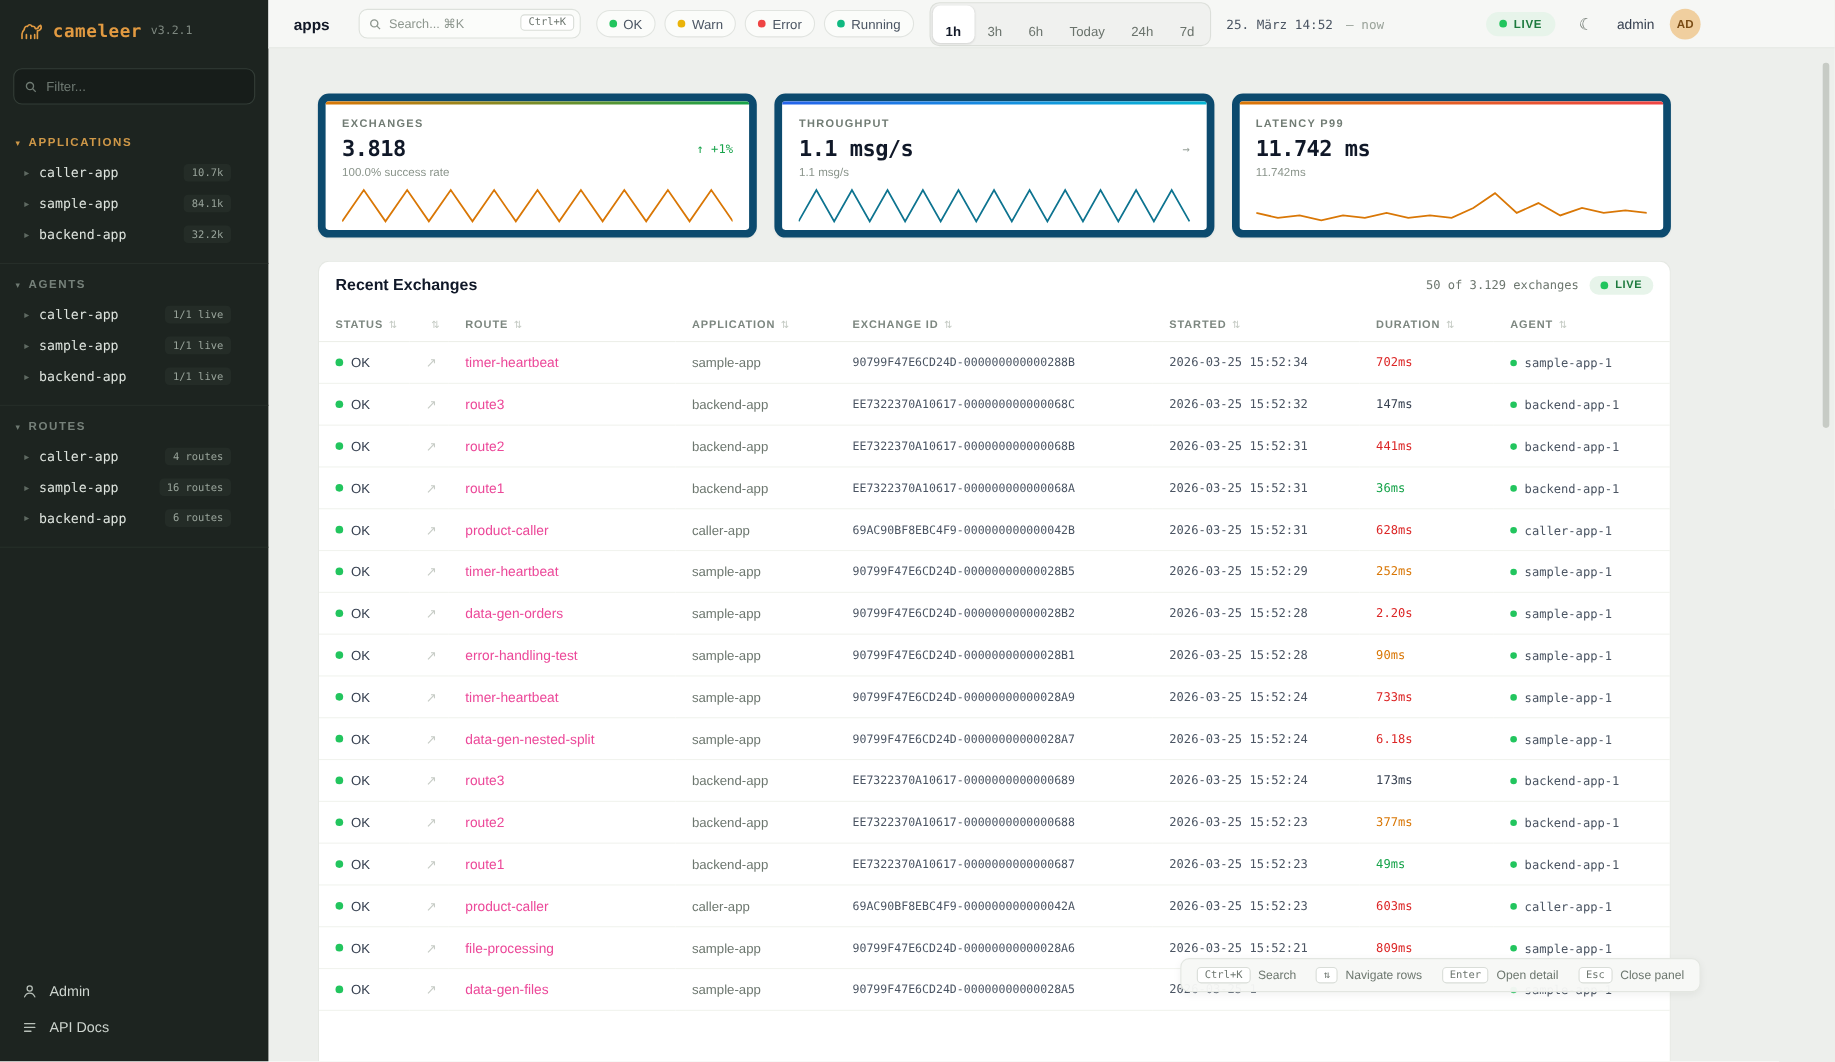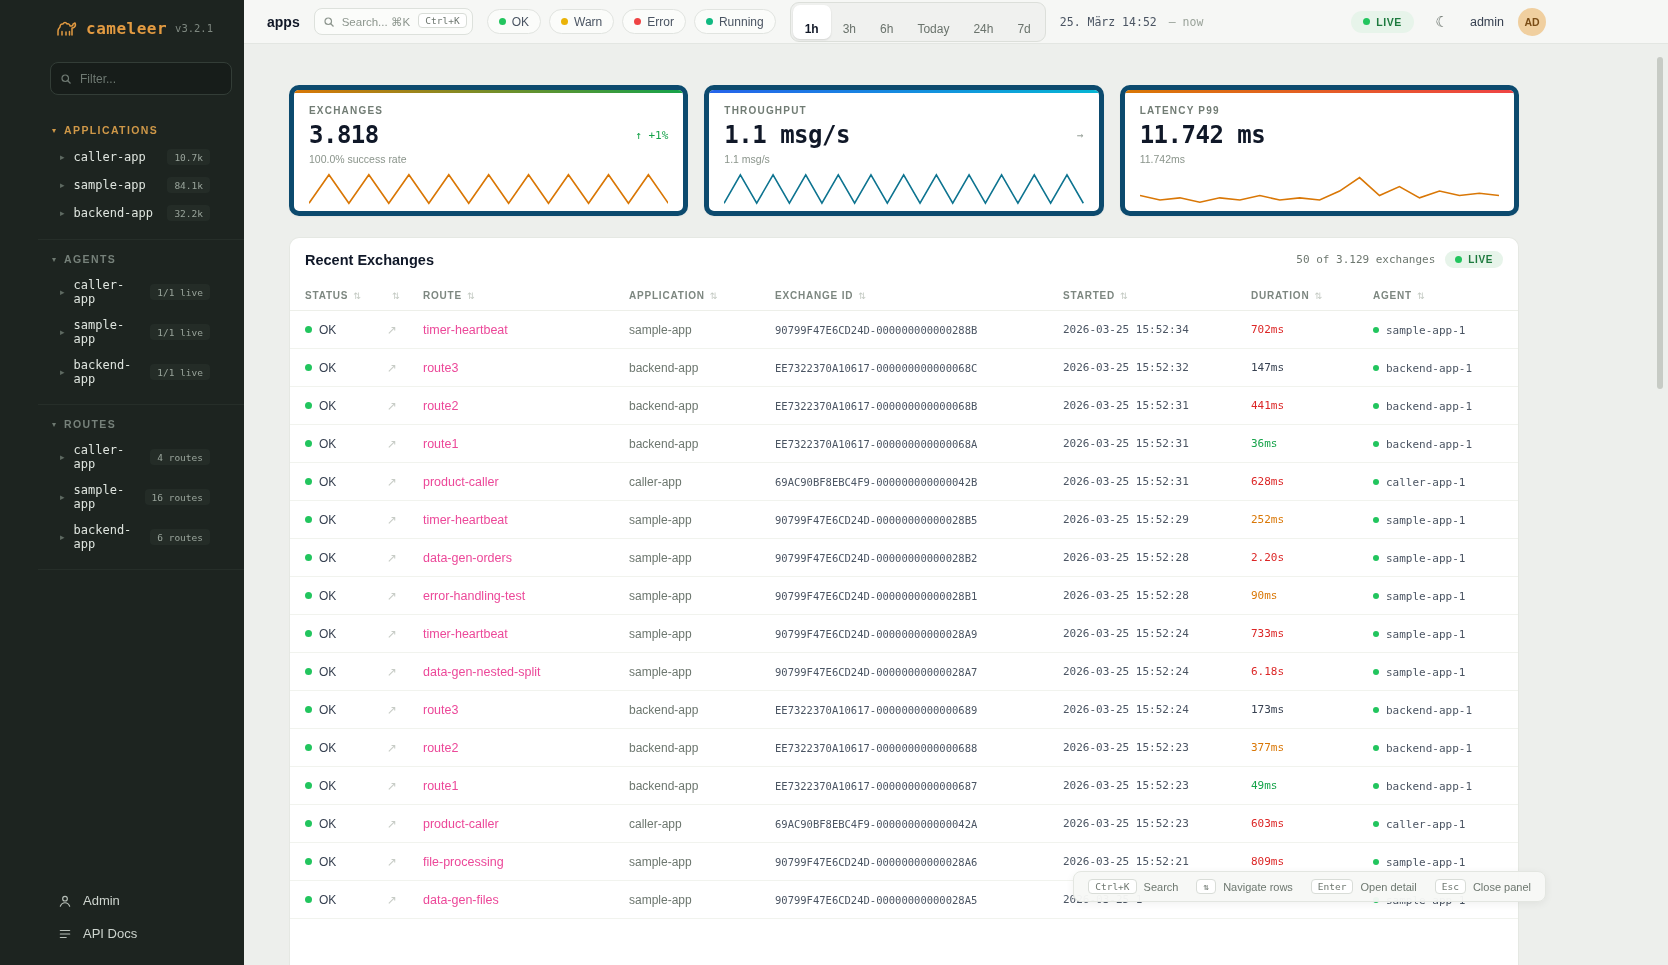--- a/index.html
+++ b/index.html
@@ -1,21 +1,21 @@
 <!DOCTYPE html>
 <html><head>
 <meta charset="utf-8">
 <style>
   * { box-sizing: border-box; margin: 0; padding: 0; }
   html, body { width: 1668px; height: 965px; overflow: hidden; }
   body { font-family: "Liberation Sans", "DejaVu Sans", sans-serif; background: #edefec; color: #1f2937; }
   .app { display: flex; width: 100%; height: 100%; }
 
   
-  .sidebar { width: 244px; min-width: 244px; background: #1d2420; color: #d5dcd6; display: flex; flex-direction: column; padding-left: 38px; }
+  .sidebar { width: 244px; min-width: 244px; background: #1d2420; color: #d5dcd6; display: flex; flex-direction: column; }
   .logo-row { display: flex; align-items: center; gap: 8px; padding: 16px 16px 12px; }
   .logo-icon { width: 24px; height: 24px; flex: 0 0 auto; }
   .logo-text { font-family: "DejaVu Sans Mono", monospace; font-weight: bold; font-size: 16px; color: #e29a41; letter-spacing: .5px; }
   .logo-version { font-family: "DejaVu Sans Mono", monospace; font-size: 10.5px; color: #7d877f; }
   .filter-wrap { margin: 10px 12px 16px; position: relative; }
   .filter-wrap svg { position: absolute; left: 10px; top: 11px; }
   .filter-wrap input { width: 100%; height: 33px; background: #171d1a; border: 1px solid #333d37; border-radius: 8px; color: #cfd6d0; font-size: 12px; padding: 0 10px 0 29px; outline: none; font-family: inherit; }
   .filter-wrap input::placeholder { color: #6e7972; }
   .nav-label { font-size: 10px; letter-spacing: 1.6px; color: #5f6a62; padding: 8px 14px 10px; font-weight: bold; }
   .section { padding: 6px 0 12px; border-bottom: 1px solid #262e29; }
@@ -27,21 +27,21 @@
   .si-caret { color: #5f6a62; font-size: 9px; }
   .si-label { font-family: "DejaVu Sans Mono", monospace; font-size: 12px; color: #dee4de; flex: 1; }
   .si-badge { font-family: "DejaVu Sans Mono", monospace; font-size: 9.5px; color: #99a49b; background: #242c27; border-radius: 4px; padding: 2.5px 7px; white-space: nowrap; }
   .sidebar-footer { margin-top: auto; padding: 10px 14px 18px; display: flex; flex-direction: column; gap: 6px; }
   .foot-item { display: flex; align-items: center; gap: 11px; padding: 6px 6px; cursor: pointer; color: #cdd4ce; font-size: 13px; }
 
   
   .main { flex: 1; display: flex; flex-direction: column; position: relative; }
   .topbar { height: 44px; background: #f6f7f5; border-bottom: 1px solid #e3e6e2; display: flex; align-items: center; gap: 14px; padding: 0 122px 0 23px; }
   .context { font-size: 14px; font-weight: bold; color: #111827; }
-  .search { position: relative; width: 159px; flex: 0 0 auto; }
+  .search { position: relative; width: 202px; flex: 0 0 auto; margin-left: 12px; }
   .search svg { position: absolute; left: 9px; top: 8px; }
   .search input { width: 100%; height: 27px; border: 1px solid #dde1dc; background: #fbfcfa; border-radius: 8px; font-size: 11.5px; color: #374151; padding: 0 48px 0 27px; outline: none; font-family: inherit; }
   .search input::placeholder { color: #8d968e; }
   .search .kbd { position: absolute; right: 6px; top: 5px; }
   .kbd { font-family: "DejaVu Sans Mono", monospace; font-size: 9.5px; color: #6f7871; background: #ffffff; border: 1px solid #d9ddd8; border-radius: 4px; padding: 1px 6px; white-space: nowrap; }
   .chips { display: flex; gap: 8px; }
   .chip { display: inline-flex; align-items: center; gap: 6px; height: 25px; padding: 0 11px; background: #fbfcfa; border: 1px solid #e1e4e0; border-radius: 999px; font-size: 12px; color: #4b5563; cursor: pointer; font-family: inherit; }
   .dot { width: 7px; height: 7px; border-radius: 50%; display: inline-block; flex: 0 0 auto; }
   .ranges { display: flex; align-items: center; background: #f0f1ef; border: 1px solid #dcdfda; border-radius: 9px; padding: 2px; }
   .range-btn { border: 0; background: transparent; font-family: inherit; height: 14px; padding: 17px 12px; font-size: 12px; color: #6a736c; border-radius: 7px; cursor: pointer; }
@@ -51,25 +51,25 @@
   .spacer { flex: 1; }
   .live-pill { display: inline-flex; align-items: center; gap: 6px; background: #e7f4ea; border-radius: 999px; padding: 5px 12px; font-size: 10.5px; font-weight: bold; letter-spacing: .6px; color: #1d7a3e; cursor: pointer; white-space: nowrap; }
   .live-pill .dot { background: #22c55e; }
   .moon-btn { width: 28px; height: 28px; border: 0; background: transparent; color: #6a736c; font-size: 15px; cursor: pointer; }
   .user { font-size: 12.5px; color: #374151; }
   .avatar { width: 28px; height: 28px; border-radius: 50%; background: #f0cf9f; color: #7a4c15; font-size: 10.5px; font-weight: bold; display: flex; align-items: center; justify-content: center; cursor: pointer; }
 
   
   .content { padding: 41px 149px 0 45px; }
   .cards { display: flex; gap: 16px; }
-  .card { flex: 1; background: #fff; border: 5px solid #0c4a6e; border-radius: 10px; padding: 11px 15px 10px; position: relative; overflow: hidden; height: 131px; box-shadow: 0 1px 2px rgba(0,0,0,.04); }
+  .card { flex: 1; background: #fff; border: 7px solid #0c4a6e; border-radius: 10px; padding: 11px 15px 10px; position: relative; overflow: hidden; height: 131px; box-shadow: 0 1px 2px rgba(0,0,0,.04); }
   .card-accent { position: absolute; top: 0; left: 0; right: 0; height: 3px; }
   .card-title { font-size: 10px; font-weight: bold; letter-spacing: 1.2px; color: #717c74; margin-top: 4px; }
   .card-valrow { display: flex; align-items: center; margin-top: 5px; }
-  .card-value { font-family: "DejaVu Sans Mono", monospace; font-size: 24px; font-weight: bold; color: #101828; flex: 1; letter-spacing: -0.5px; white-space: nowrap; }
+  .card-value { font-family: "DejaVu Sans Mono", monospace; font-size: 20px; font-weight: bold; color: #101828; flex: 1; letter-spacing: -0.5px; white-space: nowrap; }
   .card-trend { font-family: "DejaVu Sans Mono", monospace; font-size: 11px; white-space: nowrap; }
   .card-trend.up { color: #16a34a; }
   .card-trend.flat { color: #98a29a; }
   .card-trend:empty { display: none; }
   .card-sub { font-size: 10.5px; color: #8a948b; margin-top: 4px; }
   svg.spark { display: block; width: 100%; height: 38px; margin-top: 5px; }
 
   
   .table-card { margin-top: 21px; background: #fff; border: 1px solid #e5e8e3; border-bottom: 0; border-radius: 10px 10px 0 0; min-height: 728px; }
   .table-head { display: flex; align-items: center; padding: 13px 15px; }

